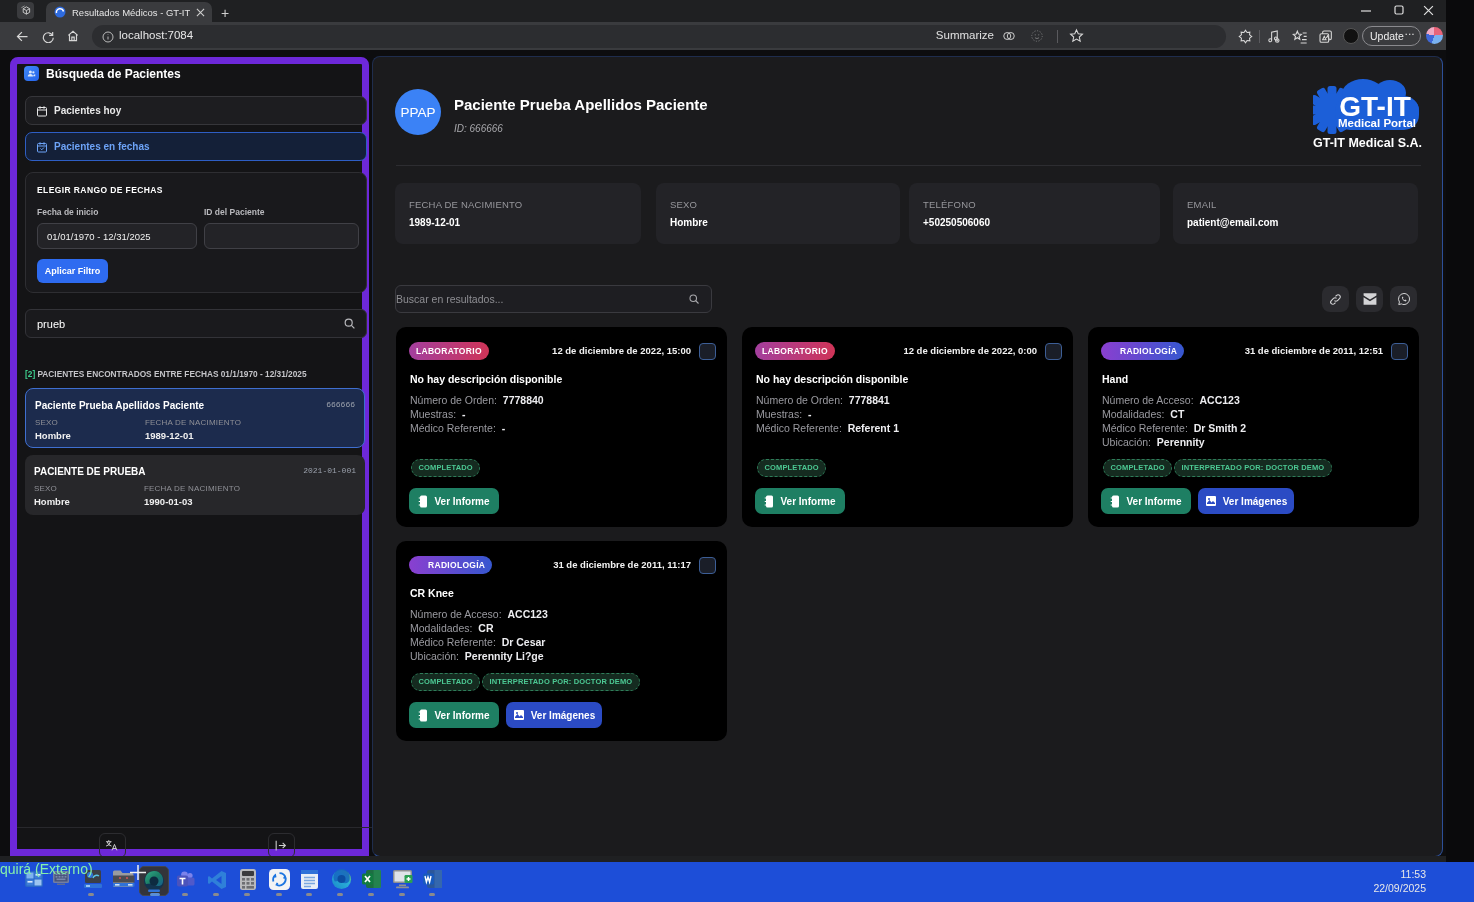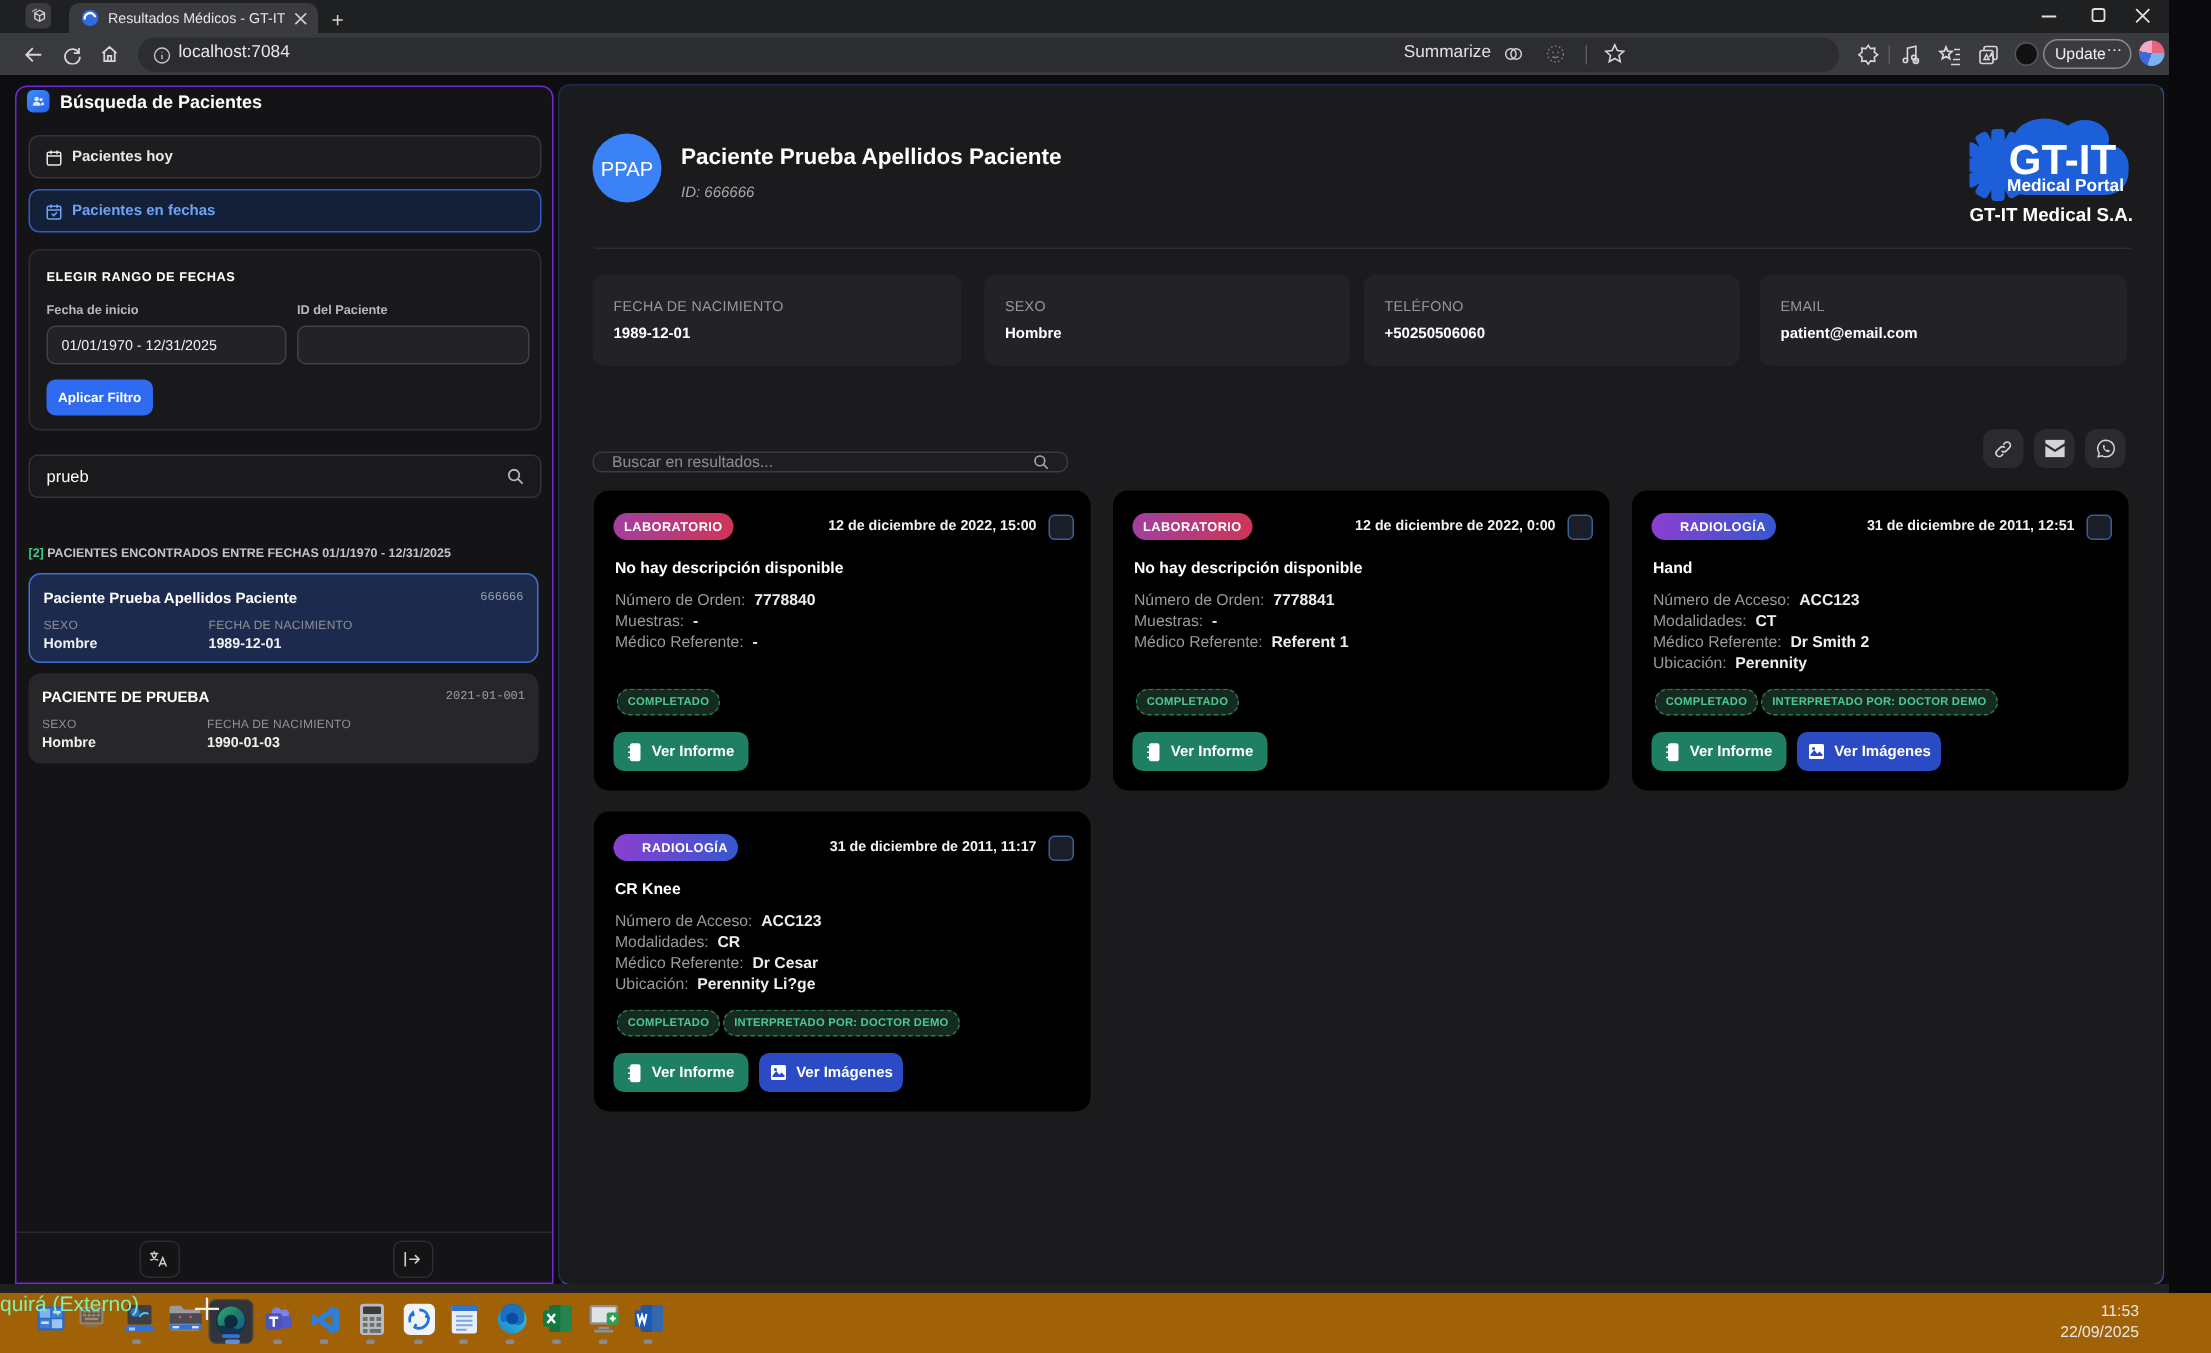--- a/index.html
+++ b/index.html
@@ -11,21 +11,21 @@
 #wsbtn{position:absolute;left:17px;top:2px;width:17px;height:17px;background:#3a3b3e;border-radius:4px;}
 #tab{position:absolute;left:46px;top:2px;width:166px;height:20px;background:#3a3b3e;border-radius:7px 7px 0 0;color:#e6e6e6;font-size:10.5px;}
 #newtab{position:absolute;left:221px;top:5px;color:#cfcfcf;font-size:14px;}
 #toolbar{position:absolute;left:0;top:22px;width:1446px;height:28px;background:#3a3b3e;}
 #urlbar{position:absolute;left:92px;top:3px;width:1134px;height:23px;background:#2c2d30;border-radius:12px;color:#e8e8e8;font-size:11.5px;}
 
 #viewport{position:absolute;left:0;top:50px;width:1446px;height:810px;background:#0d0d0f;}
 #winbottom{position:absolute;left:0;top:856px;width:1446px;height:6px;background:#1f2022;}
 #desktop-right{position:absolute;left:1446px;top:0;width:28px;height:865px;background:#0a0a0c;}
 
-#sidebar{position:absolute;left:10px;top:7px;width:359px;height:799px;background:#141416;border:1px solid #6d28d9;border-radius:8px 8px 0 0;}
+#sidebar{position:absolute;left:10px;top:7px;width:359px;height:799px;background:#141416;border:7px solid #6d28d9;border-radius:8px 8px 0 0;}
 .side-btn{position:absolute;left:8px;width:342px;height:29px;background:#1d1d20;border:1px solid #36363a;border-radius:7px;color:#e8e8e8;font-size:10px;font-weight:bold;display:flex;align-items:center;gap:6px;padding-left:10px;}
 .side-btn.sel{background:#142038;border-color:#2e5ec4;color:#6da3f7;}
 #filterbox{position:absolute;left:8px;top:108px;width:342px;height:121px;background:#19191c;border:1px solid #2e2e32;border-radius:8px;}
 .inp{background:#232327;border:1px solid #404046;border-radius:6px;color:#f0f0f0;font-size:9.5px;display:flex;align-items:center;padding-left:9px;}
 #applybtn{position:absolute;left:11px;top:86px;width:71px;height:24px;background:#2e6bf0;border-radius:6px;color:#fff;font-size:9px;font-weight:bold;display:flex;align-items:center;justify-content:center;}
 #sidesearch{position:absolute;left:8px;top:245px;width:342px;height:29px;background:#1a1a1d;border:1px solid #333338;border-radius:6px;color:#fff;font-size:11px;display:flex;align-items:center;padding-left:11px;}
 #resultlabel{position:absolute;left:8px;top:305px;width:345px;color:#c4c4c8;font-size:8.3px;font-weight:bold;white-space:nowrap;}
 .pcard{position:absolute;left:8px;width:340px;height:60px;border-radius:8px;}
 .pcard .pname{position:absolute;left:9px;top:11px;color:#fff;font-size:10px;font-weight:bold;}
 .pcard .pid{position:absolute;right:9px;top:11px;color:#9aa0ab;font-size:8px;font-family:"Liberation Mono",monospace;}
@@ -35,38 +35,38 @@
 .foot-btn{position:absolute;top:5px;width:27px;height:25px;border:1px solid #2c2c30;border-radius:6px;}
 
 #main{position:absolute;left:372px;top:6px;width:1071px;height:801px;background:#1b1b1d;border:1px solid #1f2d4d;border-right-color:#2d4f98;border-bottom-color:#2d4f98;border-radius:8px;}
 #avatar{position:absolute;left:22px;top:32px;width:46px;height:46px;border-radius:50%;background:#3b82f6;color:#fff;font-size:13.5px;display:flex;align-items:center;justify-content:center;}
 #pname{position:absolute;left:81px;top:39px;color:#fff;font-size:15px;font-weight:bold;}
 #pid{position:absolute;left:81px;top:66px;color:#a8a8ac;font-size:10px;font-style:italic;}
 #sep1{position:absolute;left:23px;top:108px;width:1025px;height:1px;background:#2d2d31;}
 .infocard{position:absolute;top:126px;height:61px;background:#232327;border-radius:8px;}
 .infocard .lab{position:absolute;left:14px;top:16px;color:#97979c;font-size:9.5px;letter-spacing:.2px;}
 .infocard .val{position:absolute;left:14px;top:34px;color:#fff;font-size:10px;font-weight:bold;}
-#mainsearch{position:absolute;left:22px;top:228px;width:317px;height:14px;background:#1e1e22;border:1px solid #3a3a3f;border-radius:6px;color:#8e8e93;font-size:10.5px;display:flex;align-items:center;padding-left:12px;margin-top:16px;}
+#mainsearch{position:absolute;left:22px;top:228px;width:317px;height:28px;background:#1e1e22;border:1px solid #3a3a3f;border-radius:6px;color:#8e8e93;font-size:10.5px;display:flex;align-items:center;}
 .actbtn{position:absolute;top:229px;width:27px;height:26px;background:#2b2b2f;border-radius:8px;display:flex;align-items:center;justify-content:center;}
 
 .rcard{position:absolute;width:331px;height:200px;background:#000000;border-radius:10px;}
 .badge{position:absolute;left:13px;top:15px;height:17.5px;border-radius:9px;color:#fff;font-size:8.5px;font-weight:bold;letter-spacing:.3px;display:flex;align-items:center;padding:0 7px;}
 .badge.lab{background:linear-gradient(90deg,#a33f9e,#cf3457);}
 .badge.rad{background:linear-gradient(90deg,#8a3fd0,#3657cf);padding-left:19px;}
 .rdate{position:absolute;right:36px;top:18px;color:#f2f2f2;font-size:9.5px;font-weight:bold;}
 .rcheck{position:absolute;right:11px;top:16px;width:17px;height:17px;border:1px solid #3c5e96;border-radius:4px;background:#1a1e28;}
 .rtitle{position:absolute;left:14px;top:46px;color:#fff;font-size:10.5px;font-weight:bold;}
 .rrow{position:absolute;left:14px;color:#9a9aa0;font-size:10.5px;}
 .rrow b{color:#ededf0;}
 .spill{position:absolute;height:17.5px;border:1px dashed #2e7d59;background:#152b20;border-radius:9px;color:#4cc893;font-size:7.5px;font-weight:bold;letter-spacing:.15px;display:flex;align-items:center;padding:0 6.5px;top:132px;white-space:nowrap;}
 .rbtn{position:absolute;top:161px;height:26px;border-radius:7px;color:#fff;font-size:10px;font-weight:bold;display:flex;align-items:center;justify-content:center;gap:6px;}
 .rbtn.green{background:#1e7f63;}
 .rbtn.blue{background:#2b4bc4;}
 
-#taskbar{position:absolute;left:0;top:862px;width:1474px;height:40px;background:#a16207;}
+#taskbar{position:absolute;left:0;top:862px;width:1474px;height:40px;background:#1d4ed8;}
 #clock{position:absolute;right:48px;top:5px;color:#e8e8e8;font-size:10.5px;text-align:right;line-height:14px;}
 .tk{position:absolute;}
 .tind{position:absolute;top:31px;width:6px;height:2.5px;border-radius:2px;background:#8a8a8e;}
 #overlay-text{position:absolute;left:0px;top:861px;color:#86efac;font-size:14px;}
 </style>
 </head>
 <body>
 <div id="stage">
 
   <div id="tabbar">

